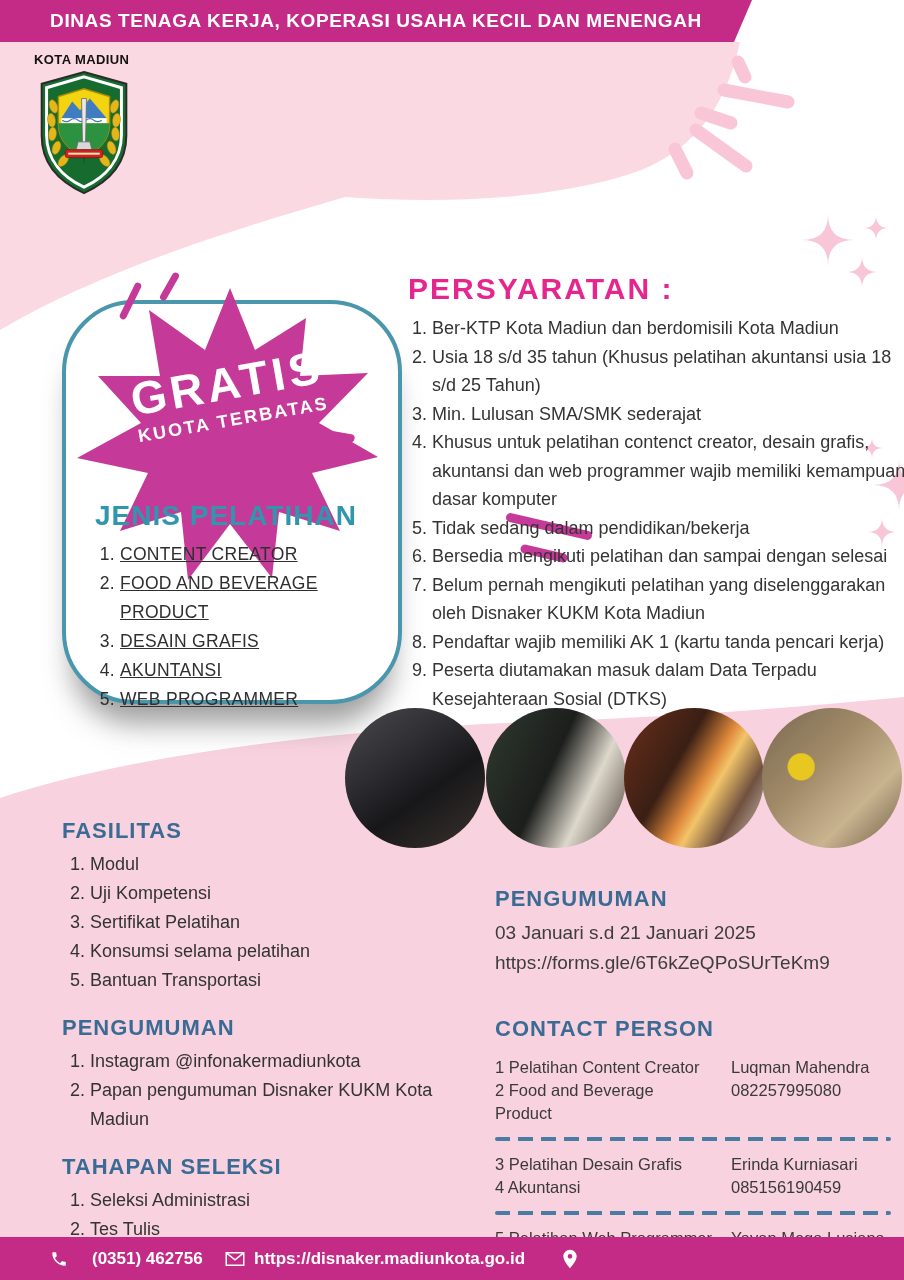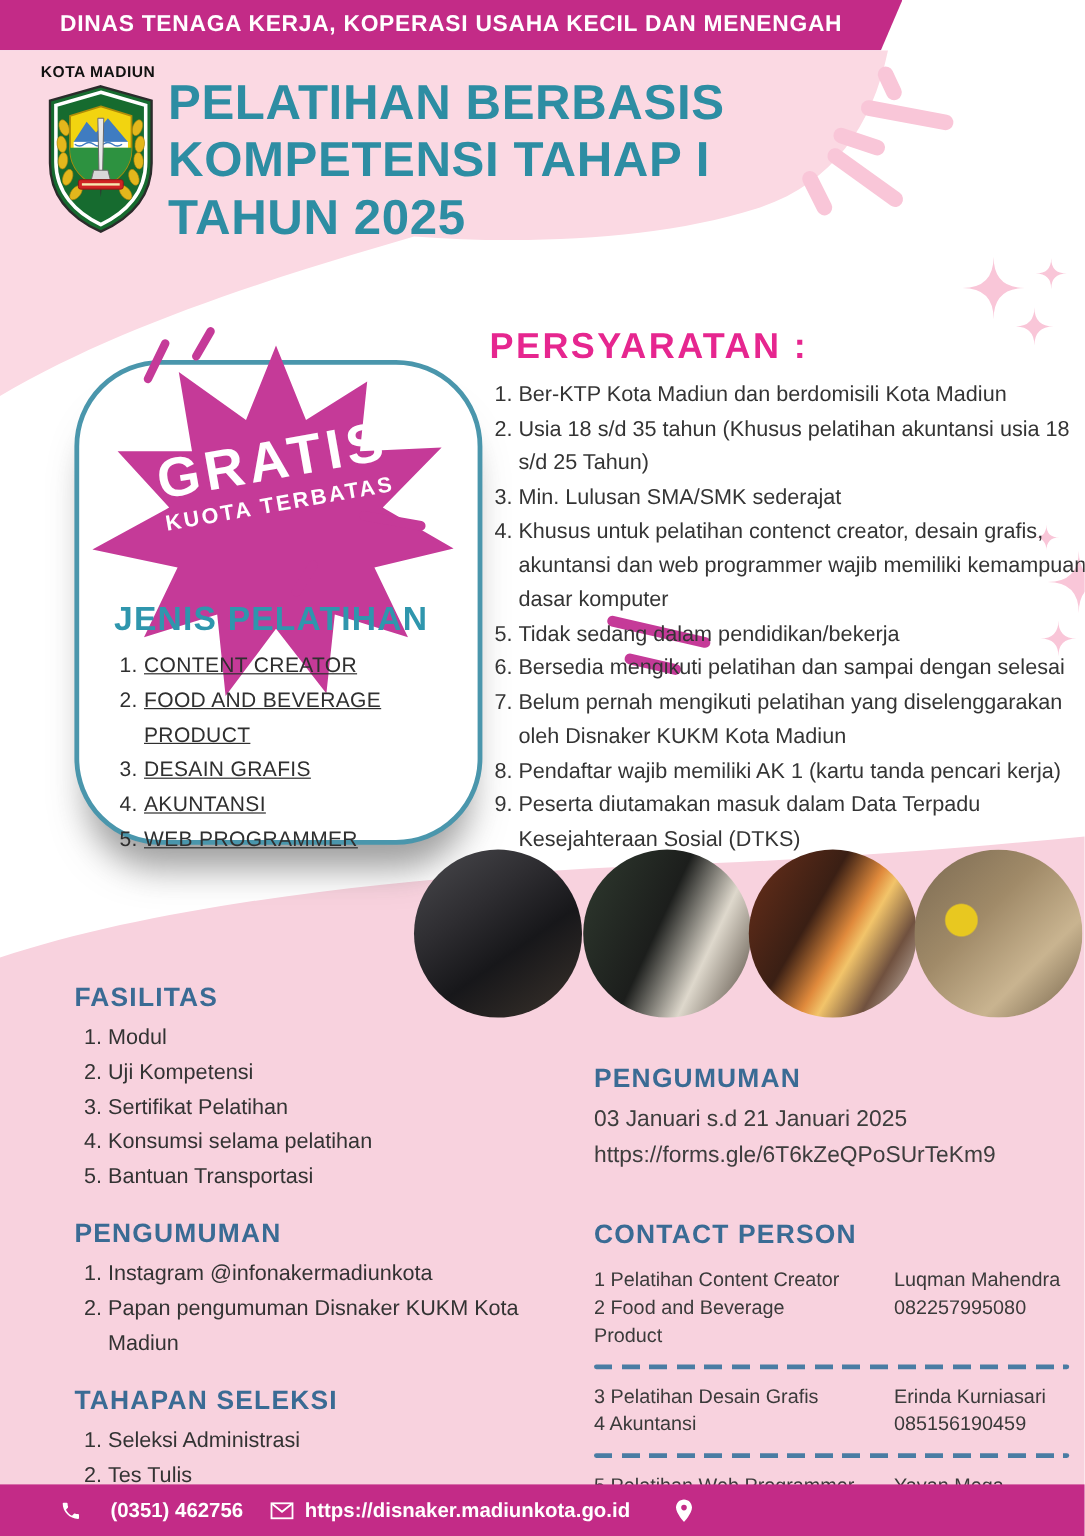--- a/index.html
+++ b/index.html
@@ -46,21 +46,21 @@
     font-size:18px;line-height:28.5px;color:#343434;}
   
   .photo{position:absolute;top:708px;width:140px;height:140px;border-radius:50%;}
   
   .left-col{position:absolute;left:62px;top:818px;width:392px;}
   .right-col{position:absolute;left:495px;top:886px;width:396px;}
   .sec-h{font-size:22px;font-weight:bold;color:#3a6b94;letter-spacing:1px;margin:0 0 6px 0;}
   .sec-list{margin:0 0 20px 0;padding-left:28px;font-size:18px;line-height:29px;color:#333;}
   .reg-line{font-size:19px;line-height:30px;color:#3d3d3d;margin:0;}
   .contact{margin-top:38px;}
-  .c-row{display:grid;grid-template-columns:218px 1fr;column-gap:32px;padding:8px 0;}
+  .c-row{display:grid;grid-template-columns:218px 1fr;column-gap:18px;padding:8px 0;}
   .c-label{font-size:16.5px;line-height:23px;color:#3a3a3a;}
   .c-name{font-size:16.5px;line-height:23px;color:#3a3a3a;}
   .c-div{height:4px;margin:4px 0;
     background:repeating-linear-gradient(90deg,#4a7ca3 0 15px,transparent 15px 23px);
     border-radius:3px;}
   
   .footer{position:absolute;left:0;bottom:0;width:904px;height:43px;background:#c32b87;}
   .f-item{position:absolute;top:0;height:100%;display:flex;align-items:center;gap:9px;
     color:#fff;font-size:17px;font-weight:bold;}
   .f1{left:50px;gap:24px;} .f2{left:225px;} .f3{left:562px;}
@@ -124,25 +124,20 @@
       <path d="M28 52 q4 3 8 0 q4 -3 8 0 q4 3 8 0 q4 -3 8 0 q4 3 8 0" stroke="#3f7cc1" fill="none" stroke-width="1.2"></path>
       <path d="M24 55 L76 55 V56 C76 72 65 83 50 89 C35 83 24 72 24 56 Z" fill="#2d9240"></path>
       <polygon points="47.5,30 52.5,30 51.5,78 48.5,78" fill="#e8e8e8" stroke="#666" stroke-width="0.8"></polygon>
       <polygon points="44,74 56,74 58,82 42,82" fill="#d8d8d8" stroke="#666" stroke-width="0.8"></polygon>
       <polygon points="48.7,82 51.3,82 50,97" fill="#333"></polygon>
       <rect x="31" y="82" width="38" height="8" rx="2" fill="#cf2323" stroke="#8e1515" stroke-width="0.8"></rect>
       <rect x="34" y="85" width="32" height="2" fill="#f7e9b0"></rect>
     </svg>
   </div>
 
-  <div class="title">
-    <div>PELATIHAN BERBASIS</div>
-    <div>KOMPETENSI TAHAP I</div>
-    <div>TAHUN 2025</div>
-  </div>
 
   <div class="card"></div>
 
   <div class="star-wrap">
     <svg width="320" height="340" viewBox="0 0 320 340">
       <polygon fill="#c53a98" points="160,20 185,82 236,50 230,108 298,105 249,155 308,189 242,205 270,263 209,244 202,310 160,256 118,312 111,244 50,263 78,205 7,190 71,155 28,108 90,108 79,42 135,82"></polygon>
     </svg>
     <div class="badge-text">
       <div class="badge-line1">GRATIS</div>
       <div class="badge-line2">KUOTA TERBATAS</div>

